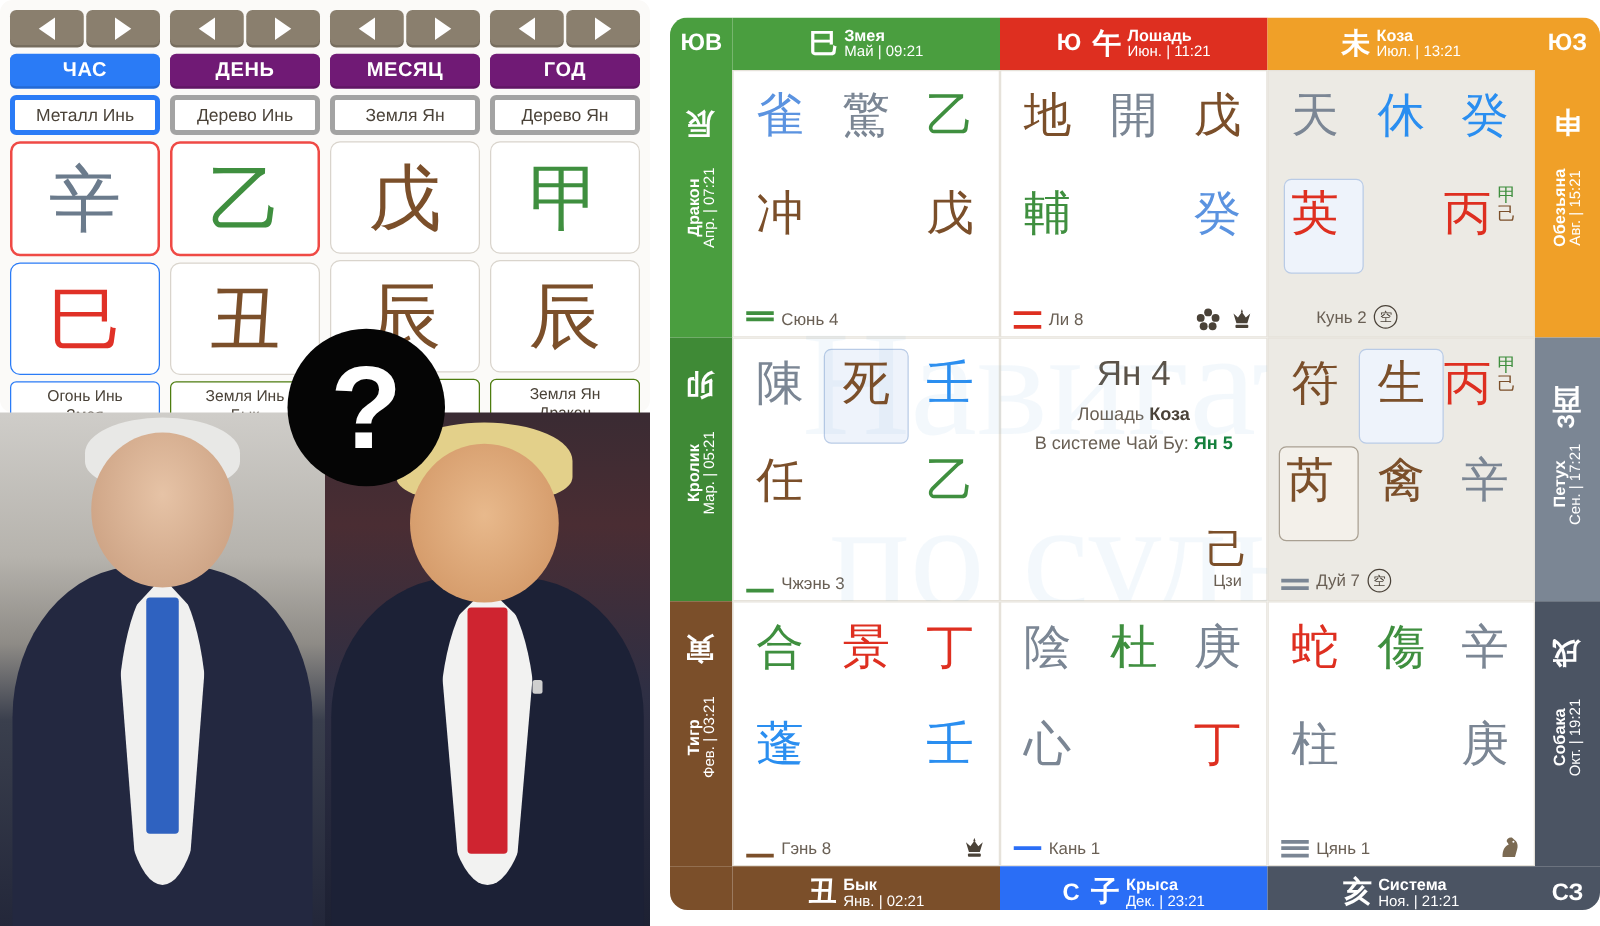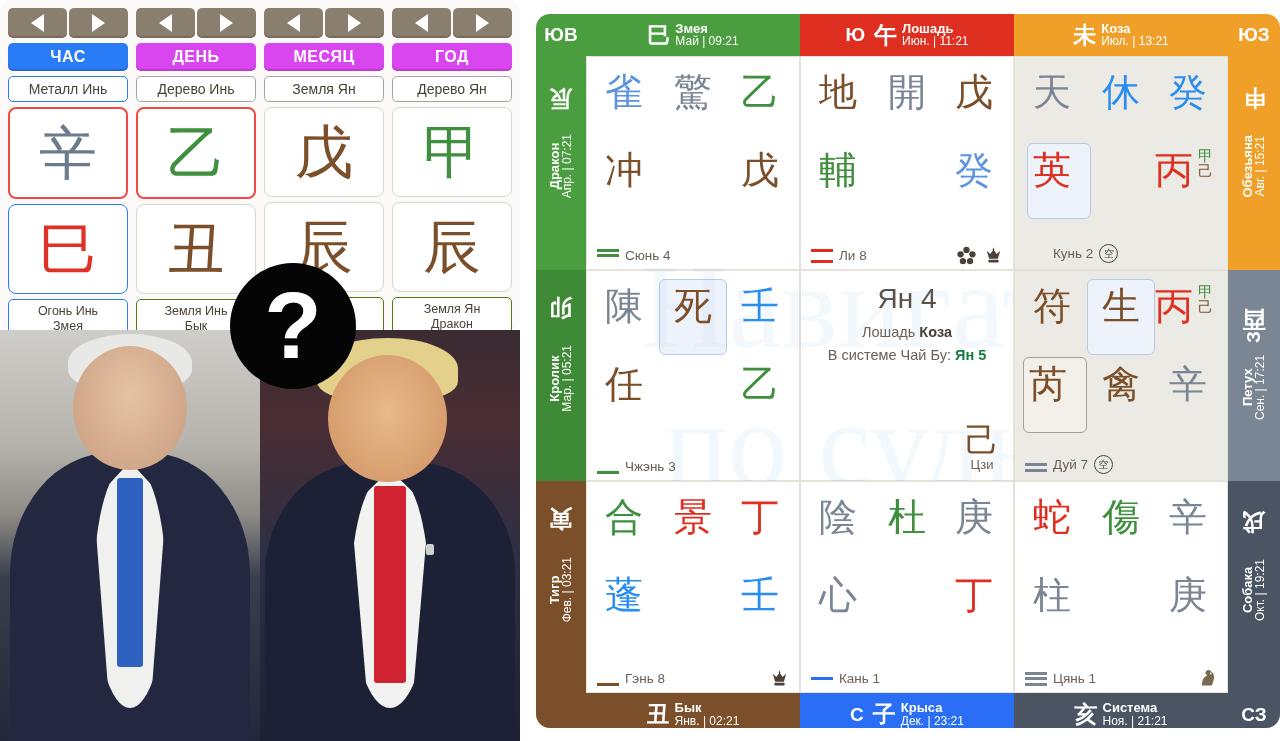--- a/index.html
+++ b/index.html
@@ -23,28 +23,28 @@
   .arrow-btn{
     flex:1;height:30px;background:#8a7f6e;border-radius:5px;
     display:flex;align-items:center;justify-content:center;
     box-shadow:inset 0 -2px 0 rgba(0,0,0,.14);
     cursor:pointer;
   }
   .arrow-btn .tri{width:0;height:0;border-top:9px solid transparent;border-bottom:9px solid transparent;}
   .tri.left{border-right:13px solid #fff;}
   .tri.right{border-left:13px solid #fff;}
   .pillar-title{
-    height:28px;border-radius:5px;background:#d946ef;color:#fff;
+    height:28px;border-radius:5px;background:#701a75;color:#fff;
     font-weight:bold;font-size:16px;letter-spacing:.5px;
     display:flex;align-items:center;justify-content:center;
     box-shadow:inset 0 -2px 0 rgba(0,0,0,.14);
   }
   .pillar-title.active{background:#2a7bf6;}
   .elem-label{
-    height:24px;border:1px solid #a3a3a3;border-radius:5px;background:#fff;
+    height:24px;border:4px solid #a3a3a3;border-radius:5px;background:#fff;
     color:#4a4238;font-size:14px;display:flex;align-items:center;justify-content:center;
   }
   .elem-label.hl{border-color:#2a7bf6;}
   .glyph-box{
     height:88px;border:1px solid #d9d4cc;border-radius:8px;background:#fff;
     display:flex;align-items:center;justify-content:center;
     font-size:58px;line-height:1;font-family:"DejaVu Sans",sans-serif;
   }
   .glyph-box.red-b{border:2px solid #ef4a45;}
   .glyph-box.blue-b{border:1px solid #2a7bf6;}

